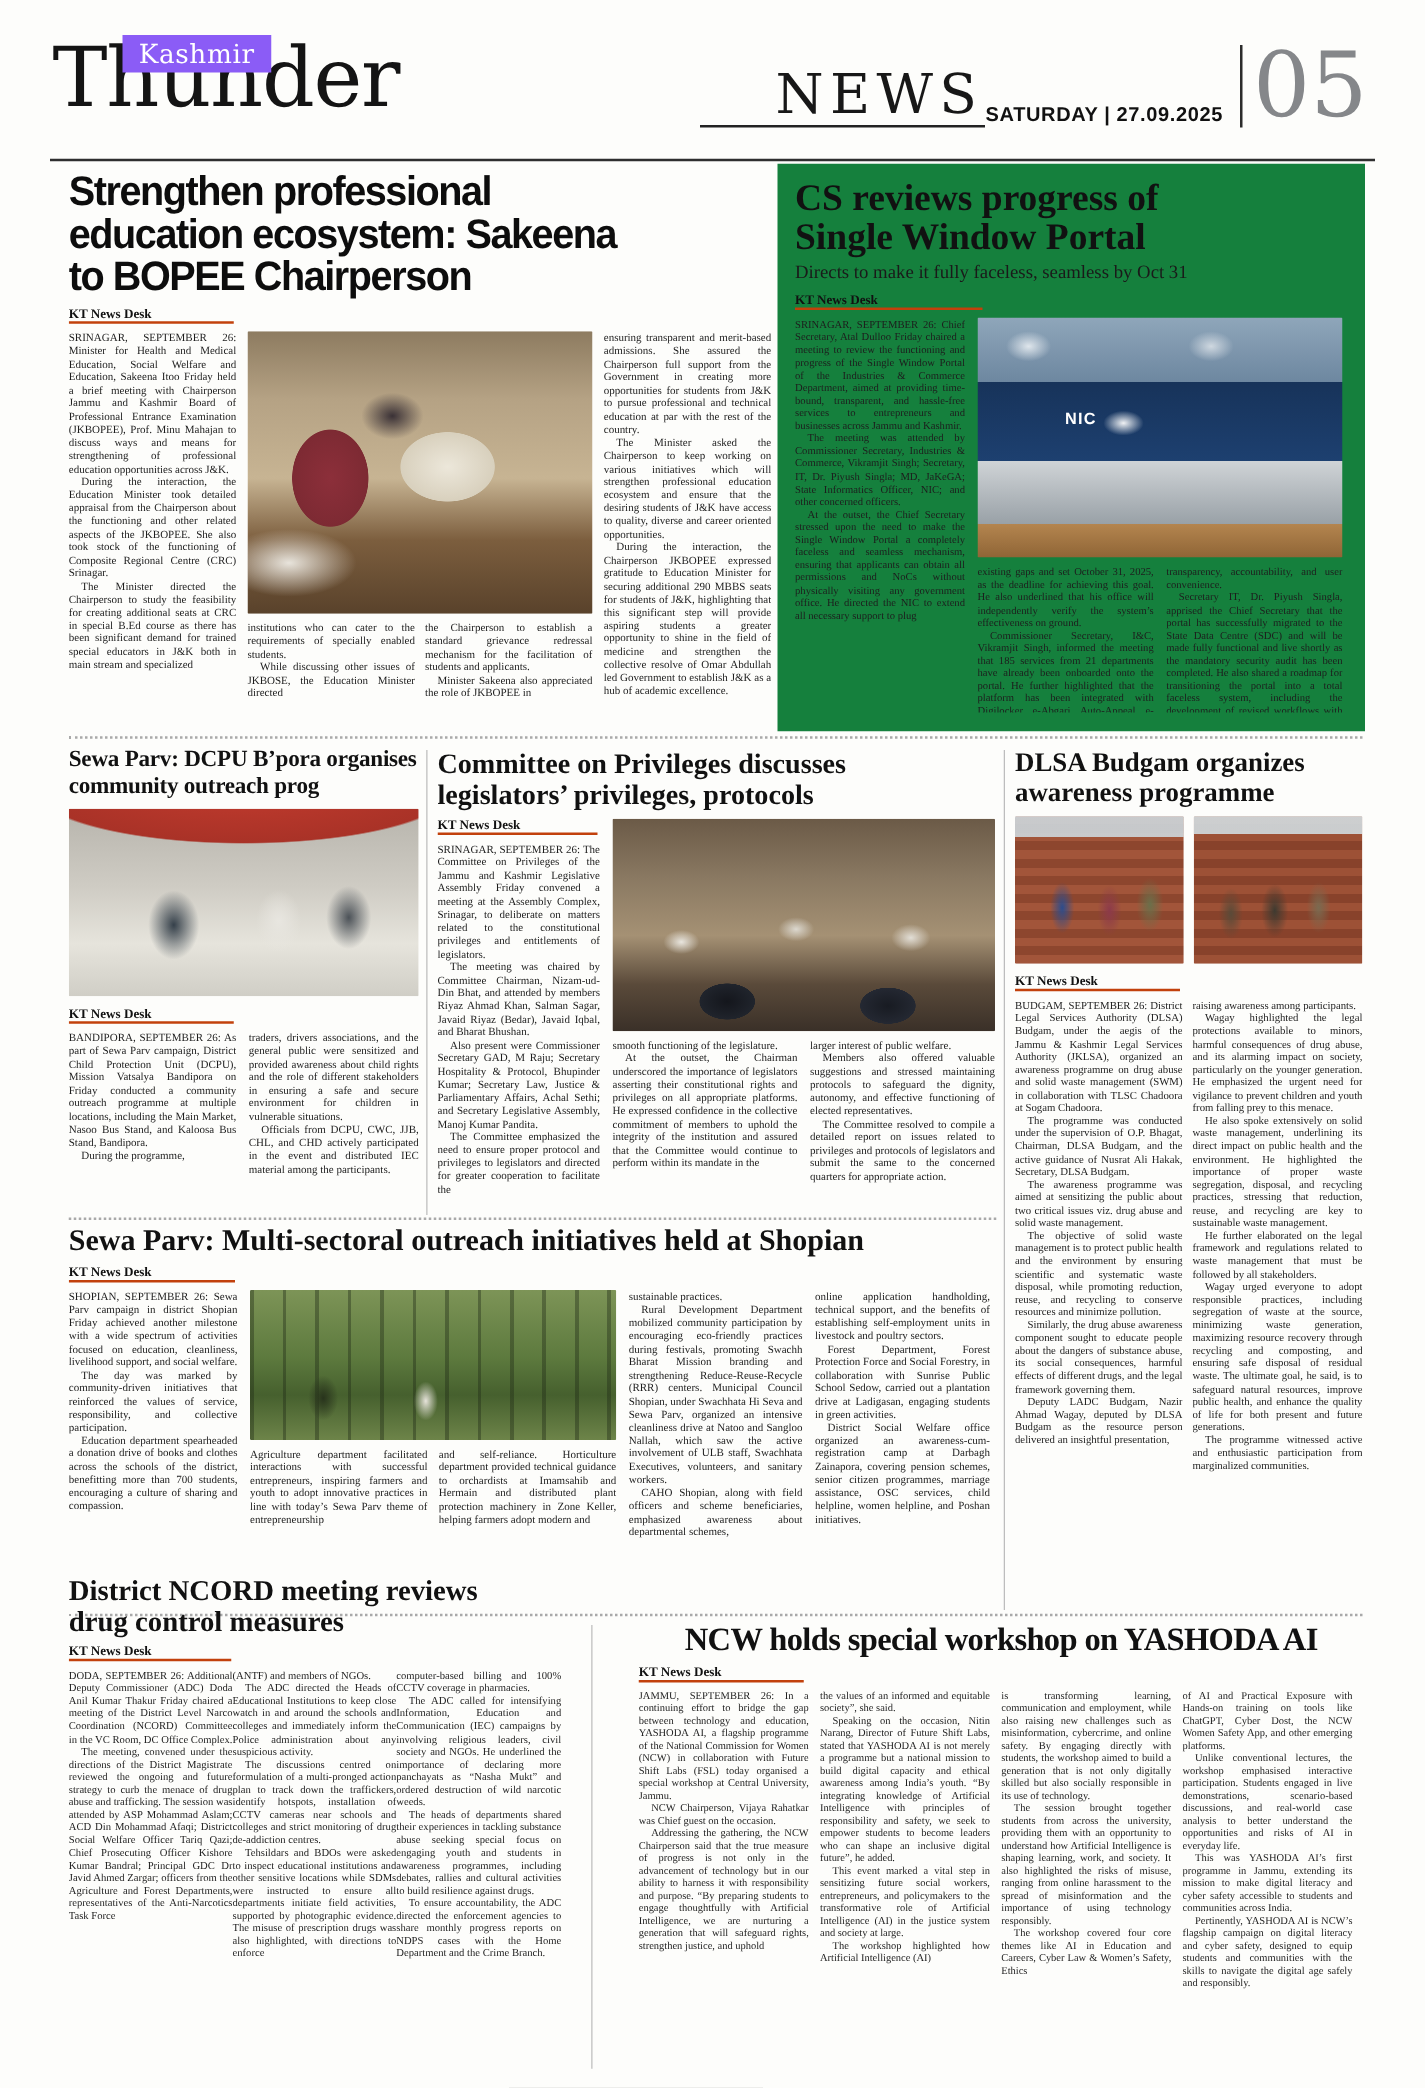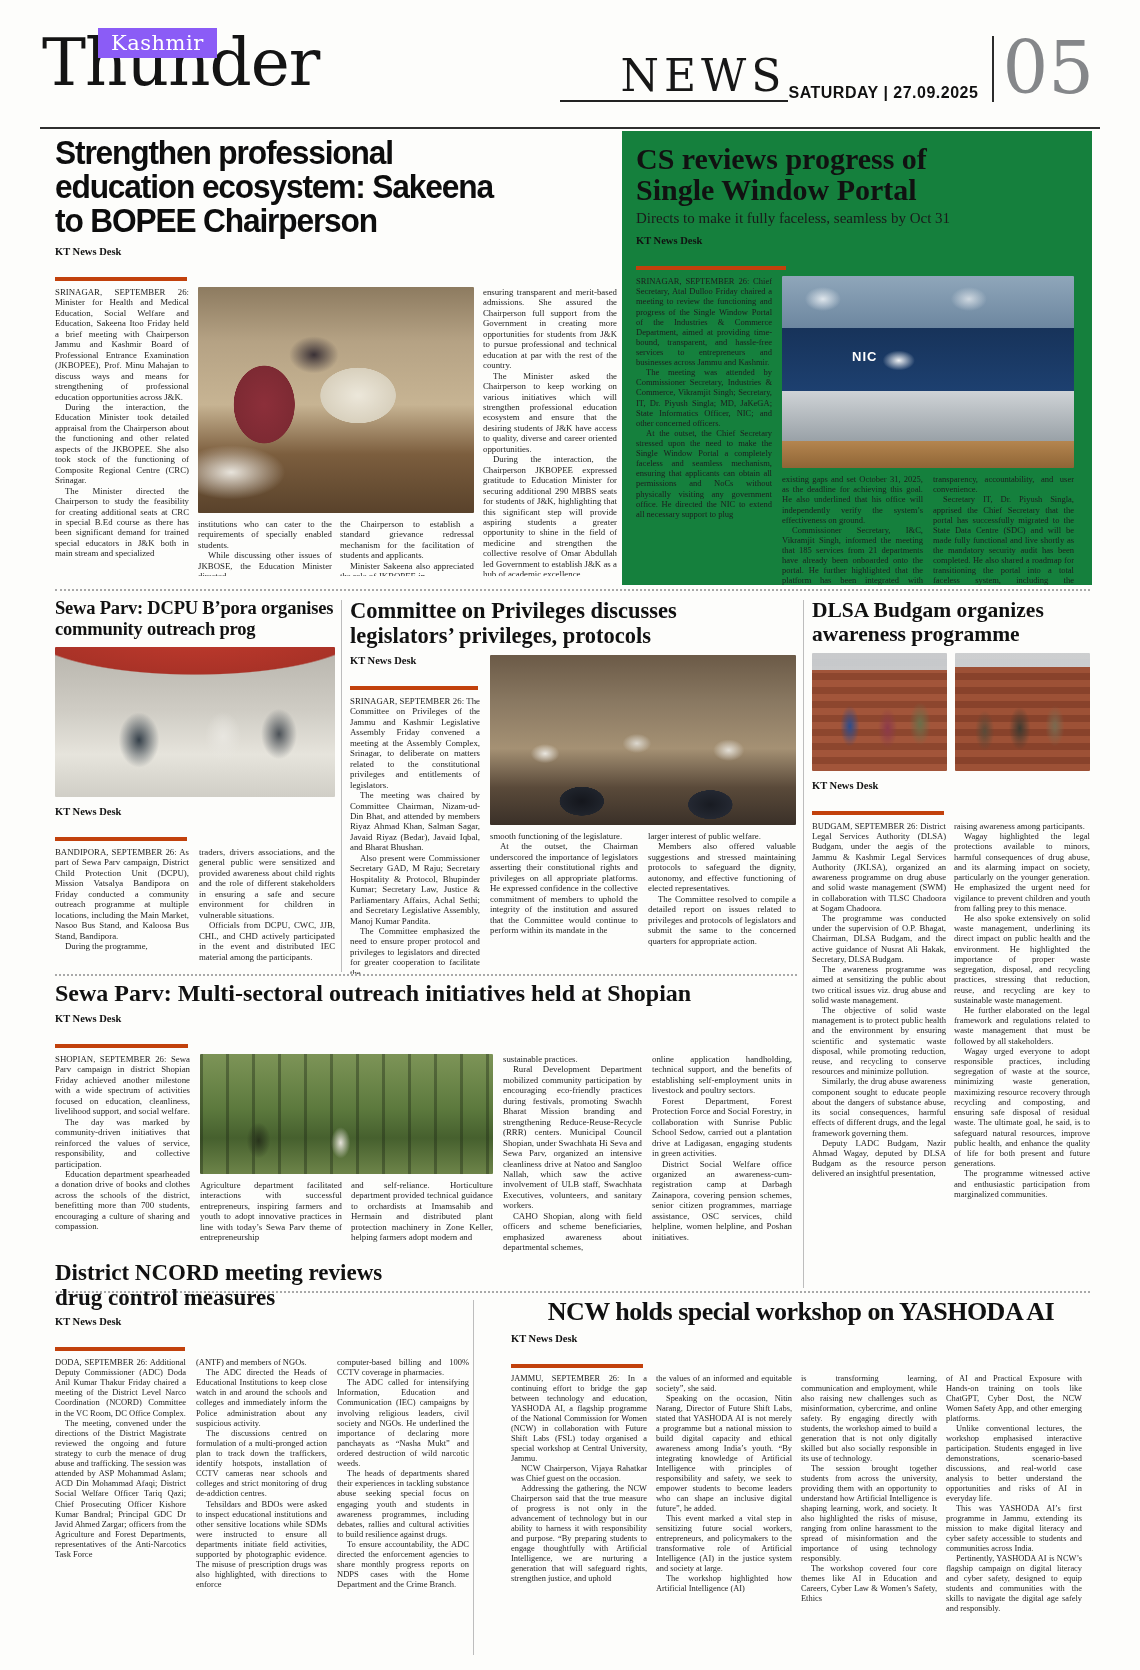--- a/index.html
+++ b/index.html
@@ -20,21 +20,21 @@
   .mast-vline{width:2px;background:#2c2c2c;margin:2px 8px 0 4px;}
   .mast-pageno{font-family:"DejaVu Serif",serif;font-size:72px;line-height:.95;color:#85878a;}
   .mast-rule{position:absolute;left:40px;top:127px;width:1060px;height:2px;background:#2f2f2f;}
 
   
   .art{position:absolute;box-sizing:border-box;overflow:hidden;}
   .h-sans{font-family:"Liberation Sans",sans-serif;font-weight:bold;color:#0d0d0d;margin:0;
           white-space:pre-line;letter-spacing:-1.2px;transform:scaleX(.96);transform-origin:left top;}
   .h-serif{font-family:"Liberation Serif",serif;font-weight:bold;color:#111;margin:0;white-space:pre-line;}
   .byline{font-family:"Liberation Serif",serif;font-weight:bold;font-size:10.5px;color:#111;
-          border-bottom:4px solid #c2410c;padding-bottom:20px;margin:0 0 6px 0;}
+          border-bottom:2px solid #c2410c;padding-bottom:0;margin:0 0 6px 0;}
   .body-text,.colx{font-size:8.8px;line-height:1.19;text-align:justify;color:#1d1d1d;}
   .colx{overflow:hidden;}
   .para{margin:0;text-indent:10px;}
   .para:first-child{text-indent:0;}
 
   .vline{position:absolute;width:1px;background:#bdbdbd;}
   .dotline{position:absolute;border-top:2px dotted #a9a9a9;height:0;}
 
   .photo{position:relative;overflow:hidden;border-radius:1px;}
 
@@ -120,21 +120,21 @@
      radial-gradient(20px 30px at 20% 72%, #28331c 0%, rgba(0,0,0,0) 60%),
      radial-gradient(16px 26px at 48% 74%, #e6e3da 0%, rgba(0,0,0,0) 60%),
      repeating-linear-gradient(90deg, rgba(28,38,20,.38) 0 3px, rgba(0,0,0,0) 3px 26px),
      linear-gradient(180deg,#7d9457 0%,#5d7a3e 45%,#46602e 70%,#6d8449 100%);}
   .a6-under{display:grid;grid-template-columns:142px 142px;column-gap:9px;margin-top:6px;height:116px;}
 
   
   .art-ncord{left:55px;top:1260px;width:414px;height:364px;}
   .hl-ncord{font-size:23px;line-height:25px;}
   .a7-byline{width:130px;margin-top:6px;}
-  .a7-cols{display:grid;grid-template-columns:131px 131px 132px;column-gap:10px;height:288px;}
+  .a7-cols{display:grid;grid-template-columns:131px 131px 132px;height:288px;}
   .art-ncord .colx{font-size:8.5px;}
 
   .art-ncw{left:479px;top:1298px;width:612px;height:364px;padding-left:32px;}
   .hl-ncw{font-size:26px;line-height:28px;text-align:center;transform:none;letter-spacing:-.5px;}
   .a8-byline{width:132px;margin-top:7px;}
   .a8-cols{display:grid;grid-template-columns:136px 136px 136px 136px;column-gap:9px;height:288px;}
   .art-ncw .colx{font-size:8.4px;}
 </style>
 </head>
 <body>

